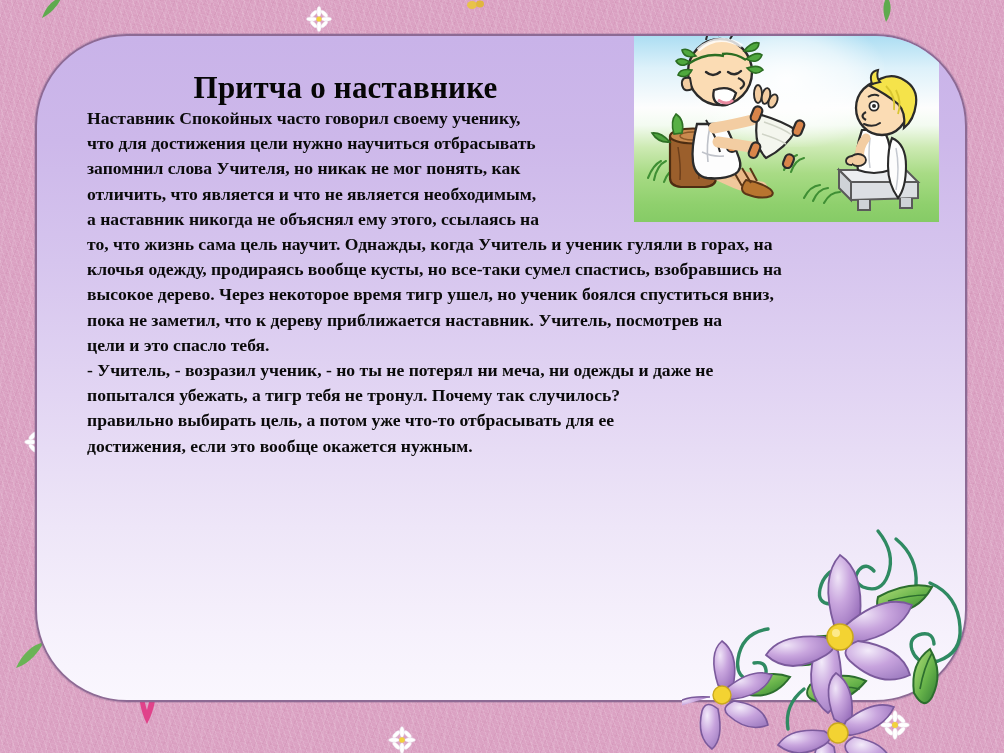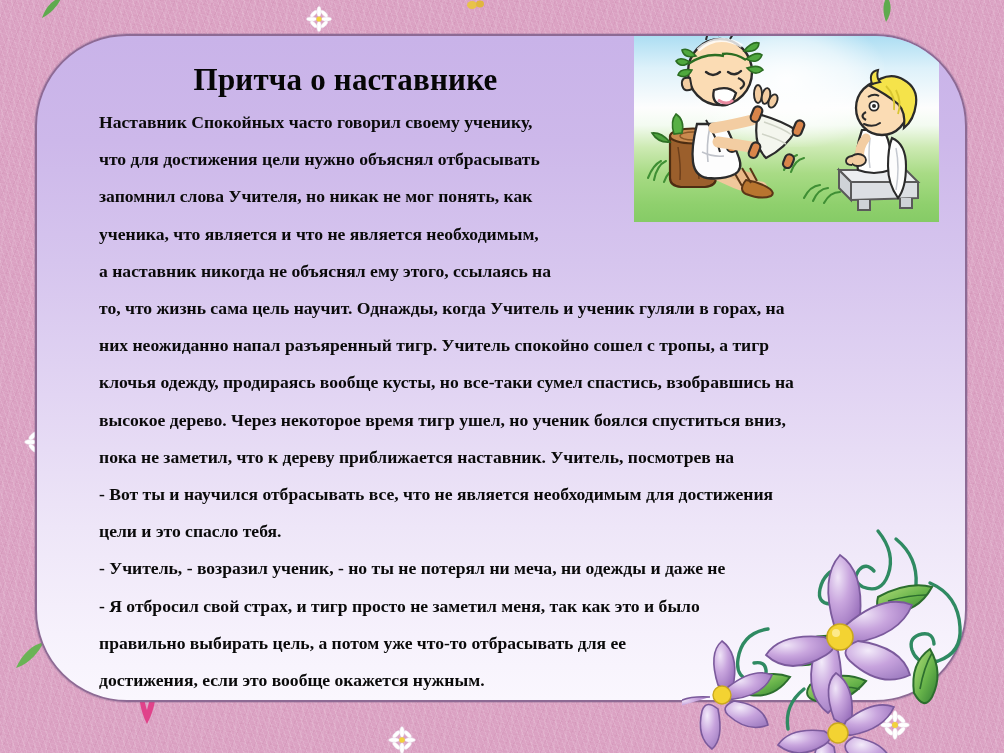--- a/index.html
+++ b/index.html
@@ -80,21 +80,21 @@
   }
 
   
   #title {
     font-size: 31px;
     font-weight: bold;
     color: #060606;
     text-align: center;
     width: 600px;
     margin-left: 4px;
-    margin-top: 4px;
+    margin-top: 12px;
     letter-spacing: 0.2px;
     font-family: "Liberation Serif", "DejaVu Serif", serif;
   }
 
   
   #illustration {
     float: right;
     width: 305px;
     height: 220px;
     margin: -56px 0px 6px 10px;
@@ -114,21 +114,21 @@
   #body-text {
     font-size: 17.6px;
     line-height: 25.2px;
     font-weight: bold;
     color: #0a0a0a;
     text-align: left;
     padding-left: 24px;
     padding-right: 4px;
     font-family: "Liberation Serif", "DejaVu Serif", serif;
   }
-  #body-text p { margin: 12px; }
+  #body-text p { margin: 0; }
   #body-text p.para { text-indent: 0; }
 
   
   #corner-flowers {
     position: absolute;
     right: -8px;
     bottom: -10px;
     width: 330px;
     height: 250px;
     pointer-events: none;
@@ -380,33 +380,31 @@
 
           <path d="M230 122 q9 4 16 -1" fill="none" stroke="#2b2b2b" stroke-width="2.1" stroke-linecap="round"></path>
         </g>
       </svg>
     </div>
 
     <h1 id="title">Притча о наставнике</h1>
 
     <div id="body-text">
       <p class="para">        Наставник Спокойных часто говорил своему ученику,</p>
-      <p class="para">что для достижения цели нужно объяснял отбрасывать</p>
+      <p class="para">что для достижения цели нужно научиться отбрасывать</p>
       <p class="para">запомнил слова Учителя, но никак не мог понять, как</p>
-      <p class="para">ученика, что является и что не является необходимым,</p>
+      <p class="para">отличить, что является и что не является необходимым,</p>
       <p class="para">а наставник никогда  не объяснял ему этого, ссылаясь на</p>
       <p class="para"> то, что жизнь сама цель научит. Однажды, когда Учитель и ученик гуляли в горах, на</p>
-      <p class="para">них неожиданно напал разъяренный тигр. Учитель спокойно сошел с тропы, а тигр</p>
       <p class="para">клочья одежду, продираясь вообще кусты, но все-таки сумел спастись, взобравшись на</p>
       <p class="para">высокое дерево. Через некоторое время тигр ушел, но ученик боялся спуститься вниз,</p>
       <p class="para">пока не заметил, что к дереву приближается наставник. Учитель, посмотрев на</p>
-      <p class="para">- Вот ты и научился отбрасывать все, что не является необходимым для достижения</p>
       <p class="para">цели и это спасло тебя.</p>
       <p class="para">- Учитель, - возразил ученик, - но ты не потерял ни меча, ни одежды и даже не</p>
-      <p class="para">- Я отбросил свой страх, и тигр просто не заметил меня, так как это и было</p>
+      <p class="para">попытался убежать, а тигр тебя не тронул. Почему так случилось?</p>
       <p class="para">правильно выбирать цель, а потом уже что-то отбрасывать для ее</p>
       <p class="para">достижения, если это вообще окажется нужным.</p>
     </div>
 
   </div>
 </div>
 
 <div id="corner-flowers">
   <svg viewBox="0 0 330 250" xmlns="http://www.w3.org/2000/svg">
     <defs>

